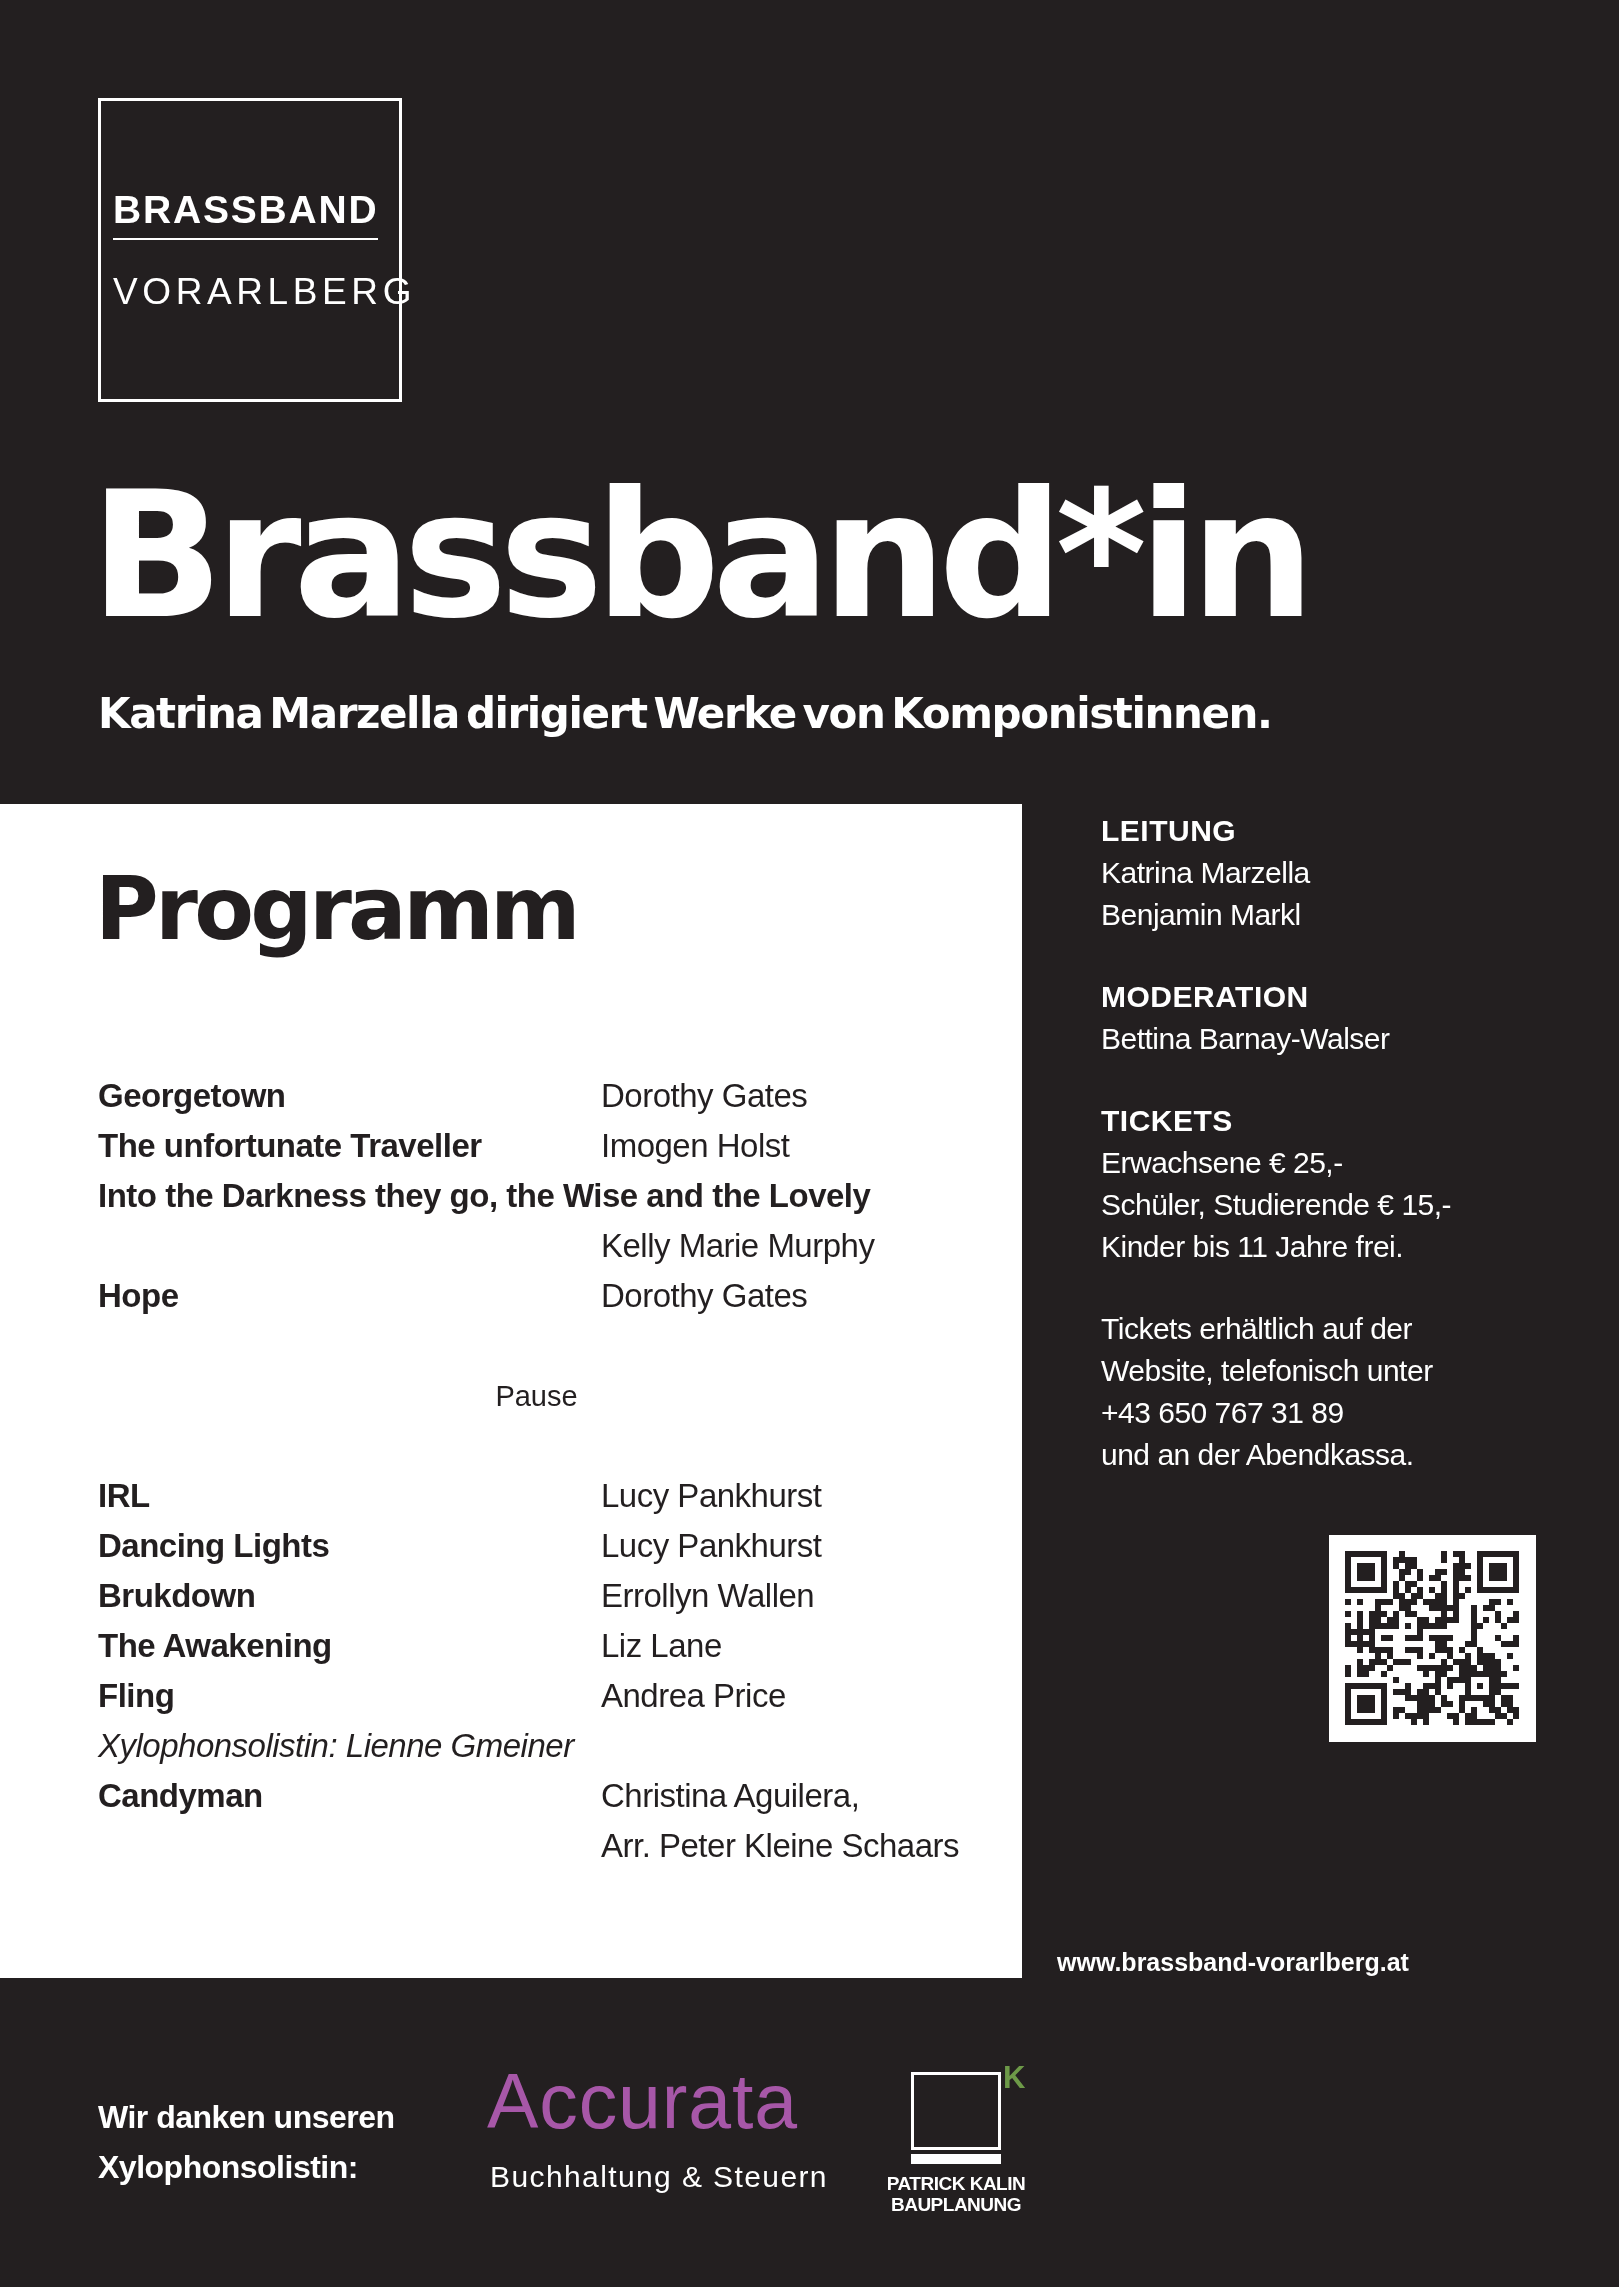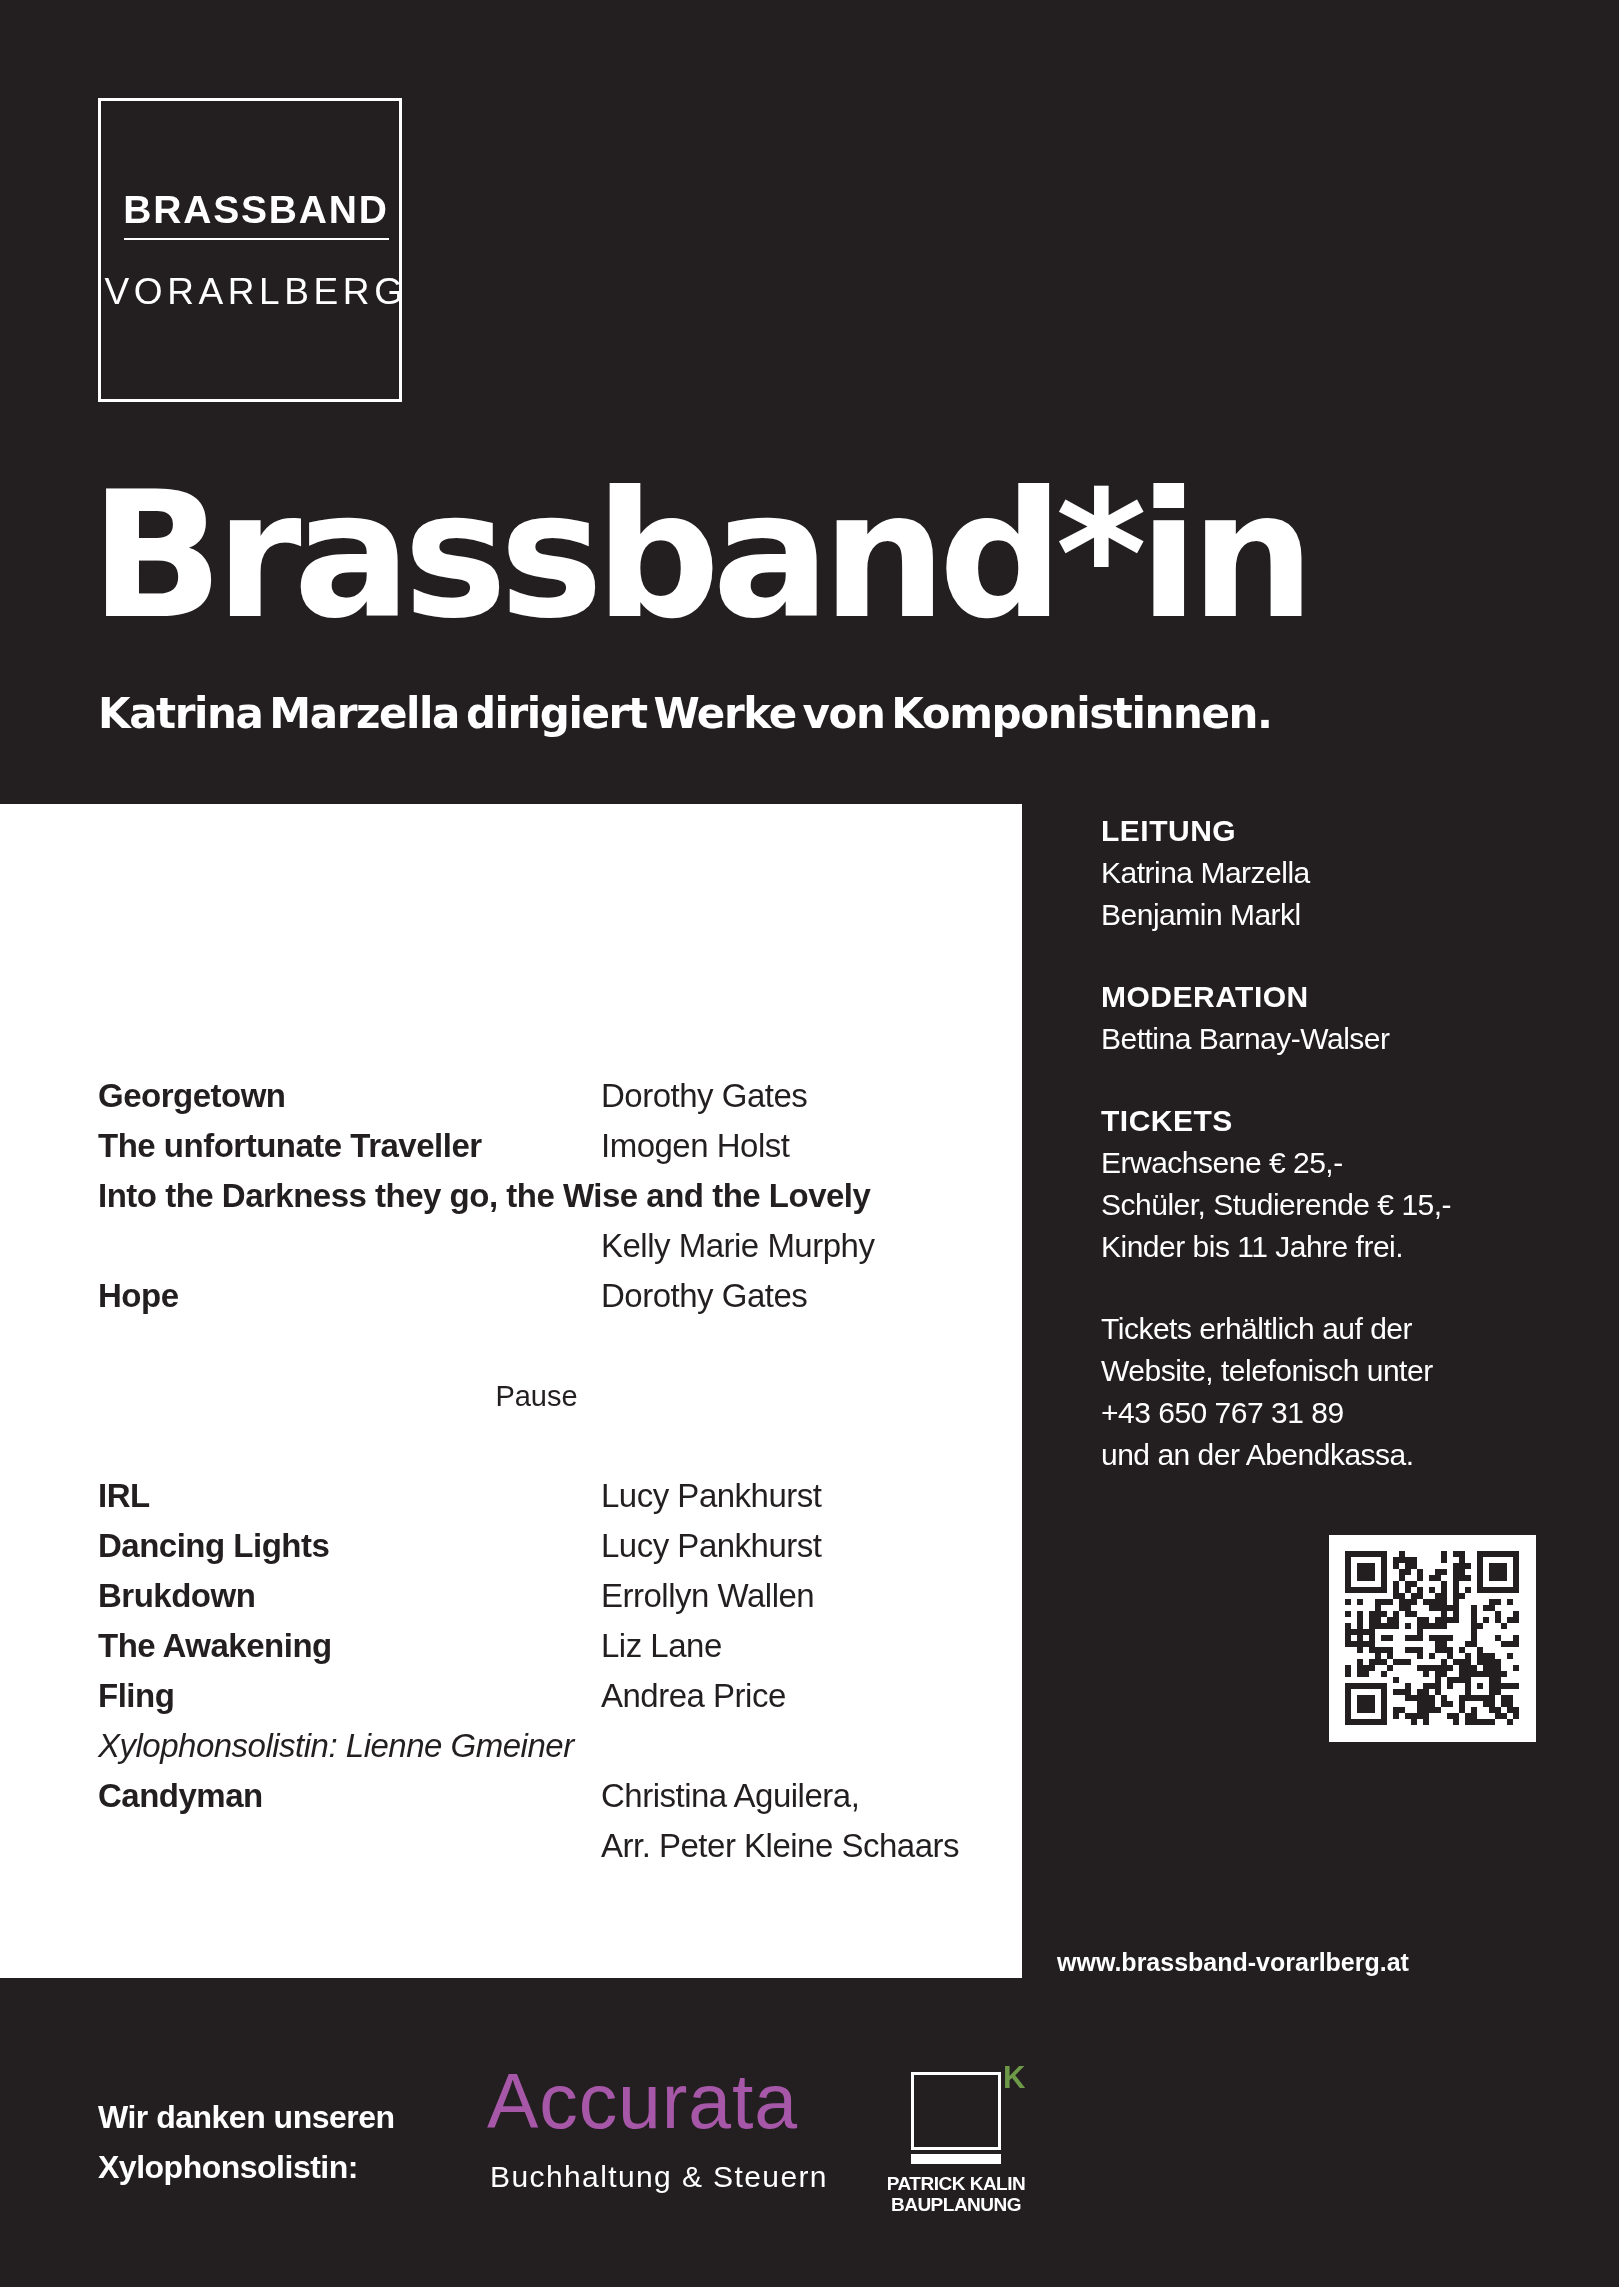--- a/index.html
+++ b/index.html
@@ -11,21 +11,20 @@
     font-family:"Liberation Sans", sans-serif;
     color:#ffffff;
   }
   
   .logo-box{
     position:absolute;left:98px;top:98px;
     width:304px;height:304px;box-sizing:border-box;
     border:3.7px solid #ffffff;
     display:flex;flex-direction:column;justify-content:center;
     padding-left:12px;
-    align-items:center;
   }
   .logo-line1{font-size:39px;font-weight:700;letter-spacing:1.8px;line-height:1.0;}
   .logo-divider{width:265px;height:2.7px;background:#ffffff;margin:9.1px 0 8.2px 0;}
   .logo-line2{font-size:37px;font-weight:400;letter-spacing:4.6px;line-height:1.0;margin-top:25px;}
   
   .main-title{
     position:absolute;left:90px;top:468px;
     font-family:"DejaVu Sans","Liberation Sans",sans-serif;
     font-size:175px;font-weight:800;letter-spacing:-8.2px;line-height:1.0;
     white-space:nowrap;
@@ -104,20 +103,21 @@
   <div class="logo-box">
     <div class="logo-line1">BRASSBAND</div>
     <div class="logo-divider"></div>
     <div class="logo-line2">VORARLBERG</div>
   </div>
 
   <div class="main-title">Brassband*in</div>
   <div class="main-subtitle">Katrina Marzella dirigiert Werke von Komponistinnen.</div>
 
   <div class="panel">
+    <div class="program-heading">Programm</div>
     <div class="prog-rows">
       <div id="prog-first">
           <div class="prog-row">
             <span class="prog-title">Georgetown</span>
             <span class="prog-composer">Dorothy Gates</span>
           </div>
           <div class="prog-row">
             <span class="prog-title">The unfortunate Traveller</span>
             <span class="prog-composer">Imogen Holst</span>
           </div>

